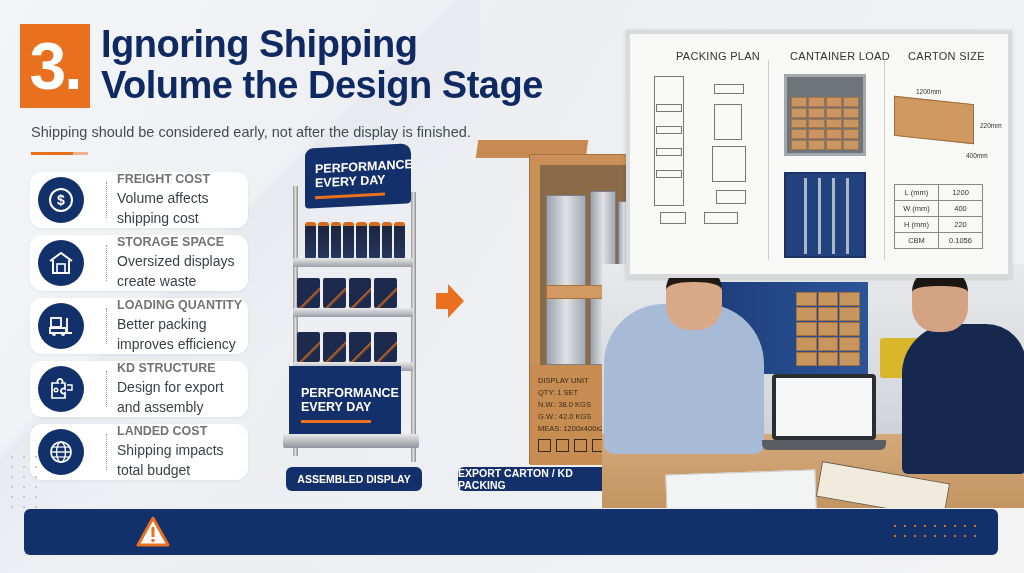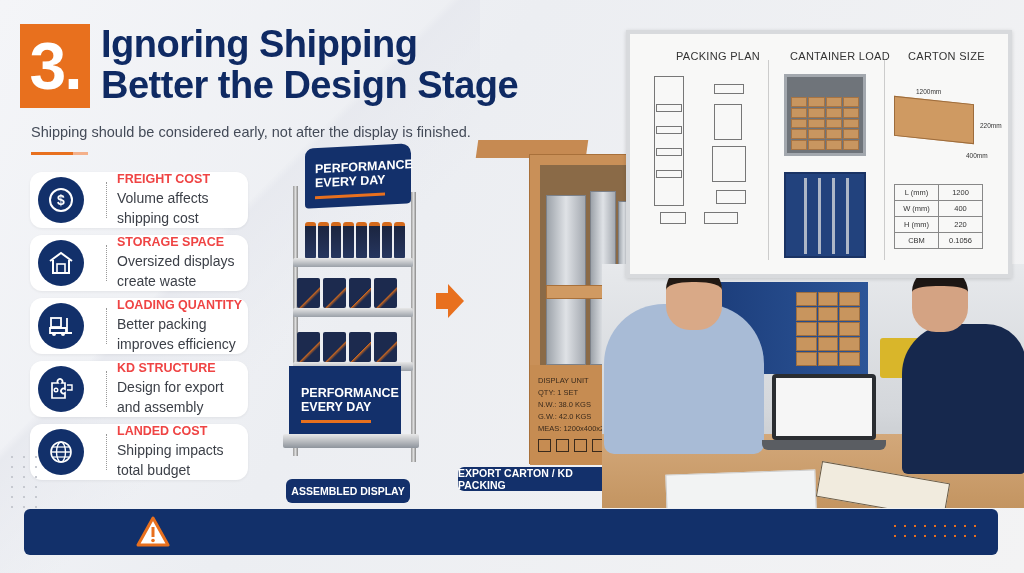--- a/index.html
+++ b/index.html
@@ -36,21 +36,21 @@
   .card {
     height: 56px; margin-bottom: 7px; background: #fff; border-radius: 12px;
     display: flex; align-items: center; box-shadow: 0 1px 3px rgba(0,0,0,0.06);
   }
   .card .icon {
     width: 46px; height: 46px; border-radius: 50%; background: #12306a;
     margin-left: 8px; display: flex; align-items: center; justify-content: center;
     flex-shrink: 0;
   }
   .card .sep { width: 1px; height: 36px; border-left: 1px dotted #999; margin: 0 10px 0 22px; }
-  .card .ctitle { color: #ef4444; font-weight: 700; font-size: 12.5px; margin-bottom: 2px; }
+  .card .ctitle { color: #737373; font-weight: 700; font-size: 12.5px; margin-bottom: 2px; }
   .card .cdesc { color: #3b3f47; font-size: 14px; line-height: 20px; white-space: pre-line; }
 
   .dots { position: absolute; left: 6px; top: 452px; width: 40px; height: 60px;
     background-image: radial-gradient(#c6c9d0 1px, transparent 1.2px); background-size: 12px 10px; }
 
   
   .stand { position: absolute; left: 283px; top: 146px; width: 140px; height: 320px; }
   .stand .post { position: absolute; top: 40px; width: 5px; height: 270px; background: linear-gradient(90deg,#999,#ddd,#888); }
   .stand .header {
     position: absolute; left: 22px; top: 0; width: 106px; height: 60px; background: #13306b;
@@ -134,21 +134,21 @@
     background-image: radial-gradient(#e8701e 1.2px, transparent 1.4px); background-size: 10px 10px; }
 </style>
 </head>
 <body>
 
 <div class="bg-diag"></div>
 
 <div class="num-box">3.</div>
 <div class="title">
   <div>Ignoring Shipping</div>
-  <div>Better the Design Stage</div>
+  <div>Volume the Design Stage</div>
 </div>
 <div class="subtitle">Shipping should be considered early, not after the display is finished.</div>
 <div class="accent-bar"></div>
 <div class="accent-bar2"></div>
 
 <div class="cards">
   <div class="card">
     <div class="icon">
       <svg width="28" height="28" viewBox="0 0 28 28">
           <circle cx="14" cy="14" r="11" fill="none" stroke="#fff" stroke-width="2"></circle>
@@ -262,21 +262,21 @@
       <div class="box"></div>
   </div>
   <div class="shelf" style="top:216px"></div>
   <div class="banner">
     <div>PERFORMANCE</div>
     <div>EVERY DAY</div>
     <div class="line"></div>
   </div>
   <div class="base"></div>
 </div>
-<div class="label-pill" style="left:286px;top:479px;width:124px">ASSEMBLED DISPLAY</div>
+<div class="label-pill" style="left:286px;top:467px;width:136px">ASSEMBLED DISPLAY</div>
 
 <svg class="arrow" viewBox="0 0 28 34">
     <path d="M0 9 H12 V0 L28 17 L12 34 V25 H0 Z" fill="#e8701e"></path>
   </svg>
 
 <div class="carton">
   <div class="flap"></div>
   <div class="body">
     <div class="inside">
       <div class="panel" style="left:6px;top:30px;width:40px;height:170px"></div>

